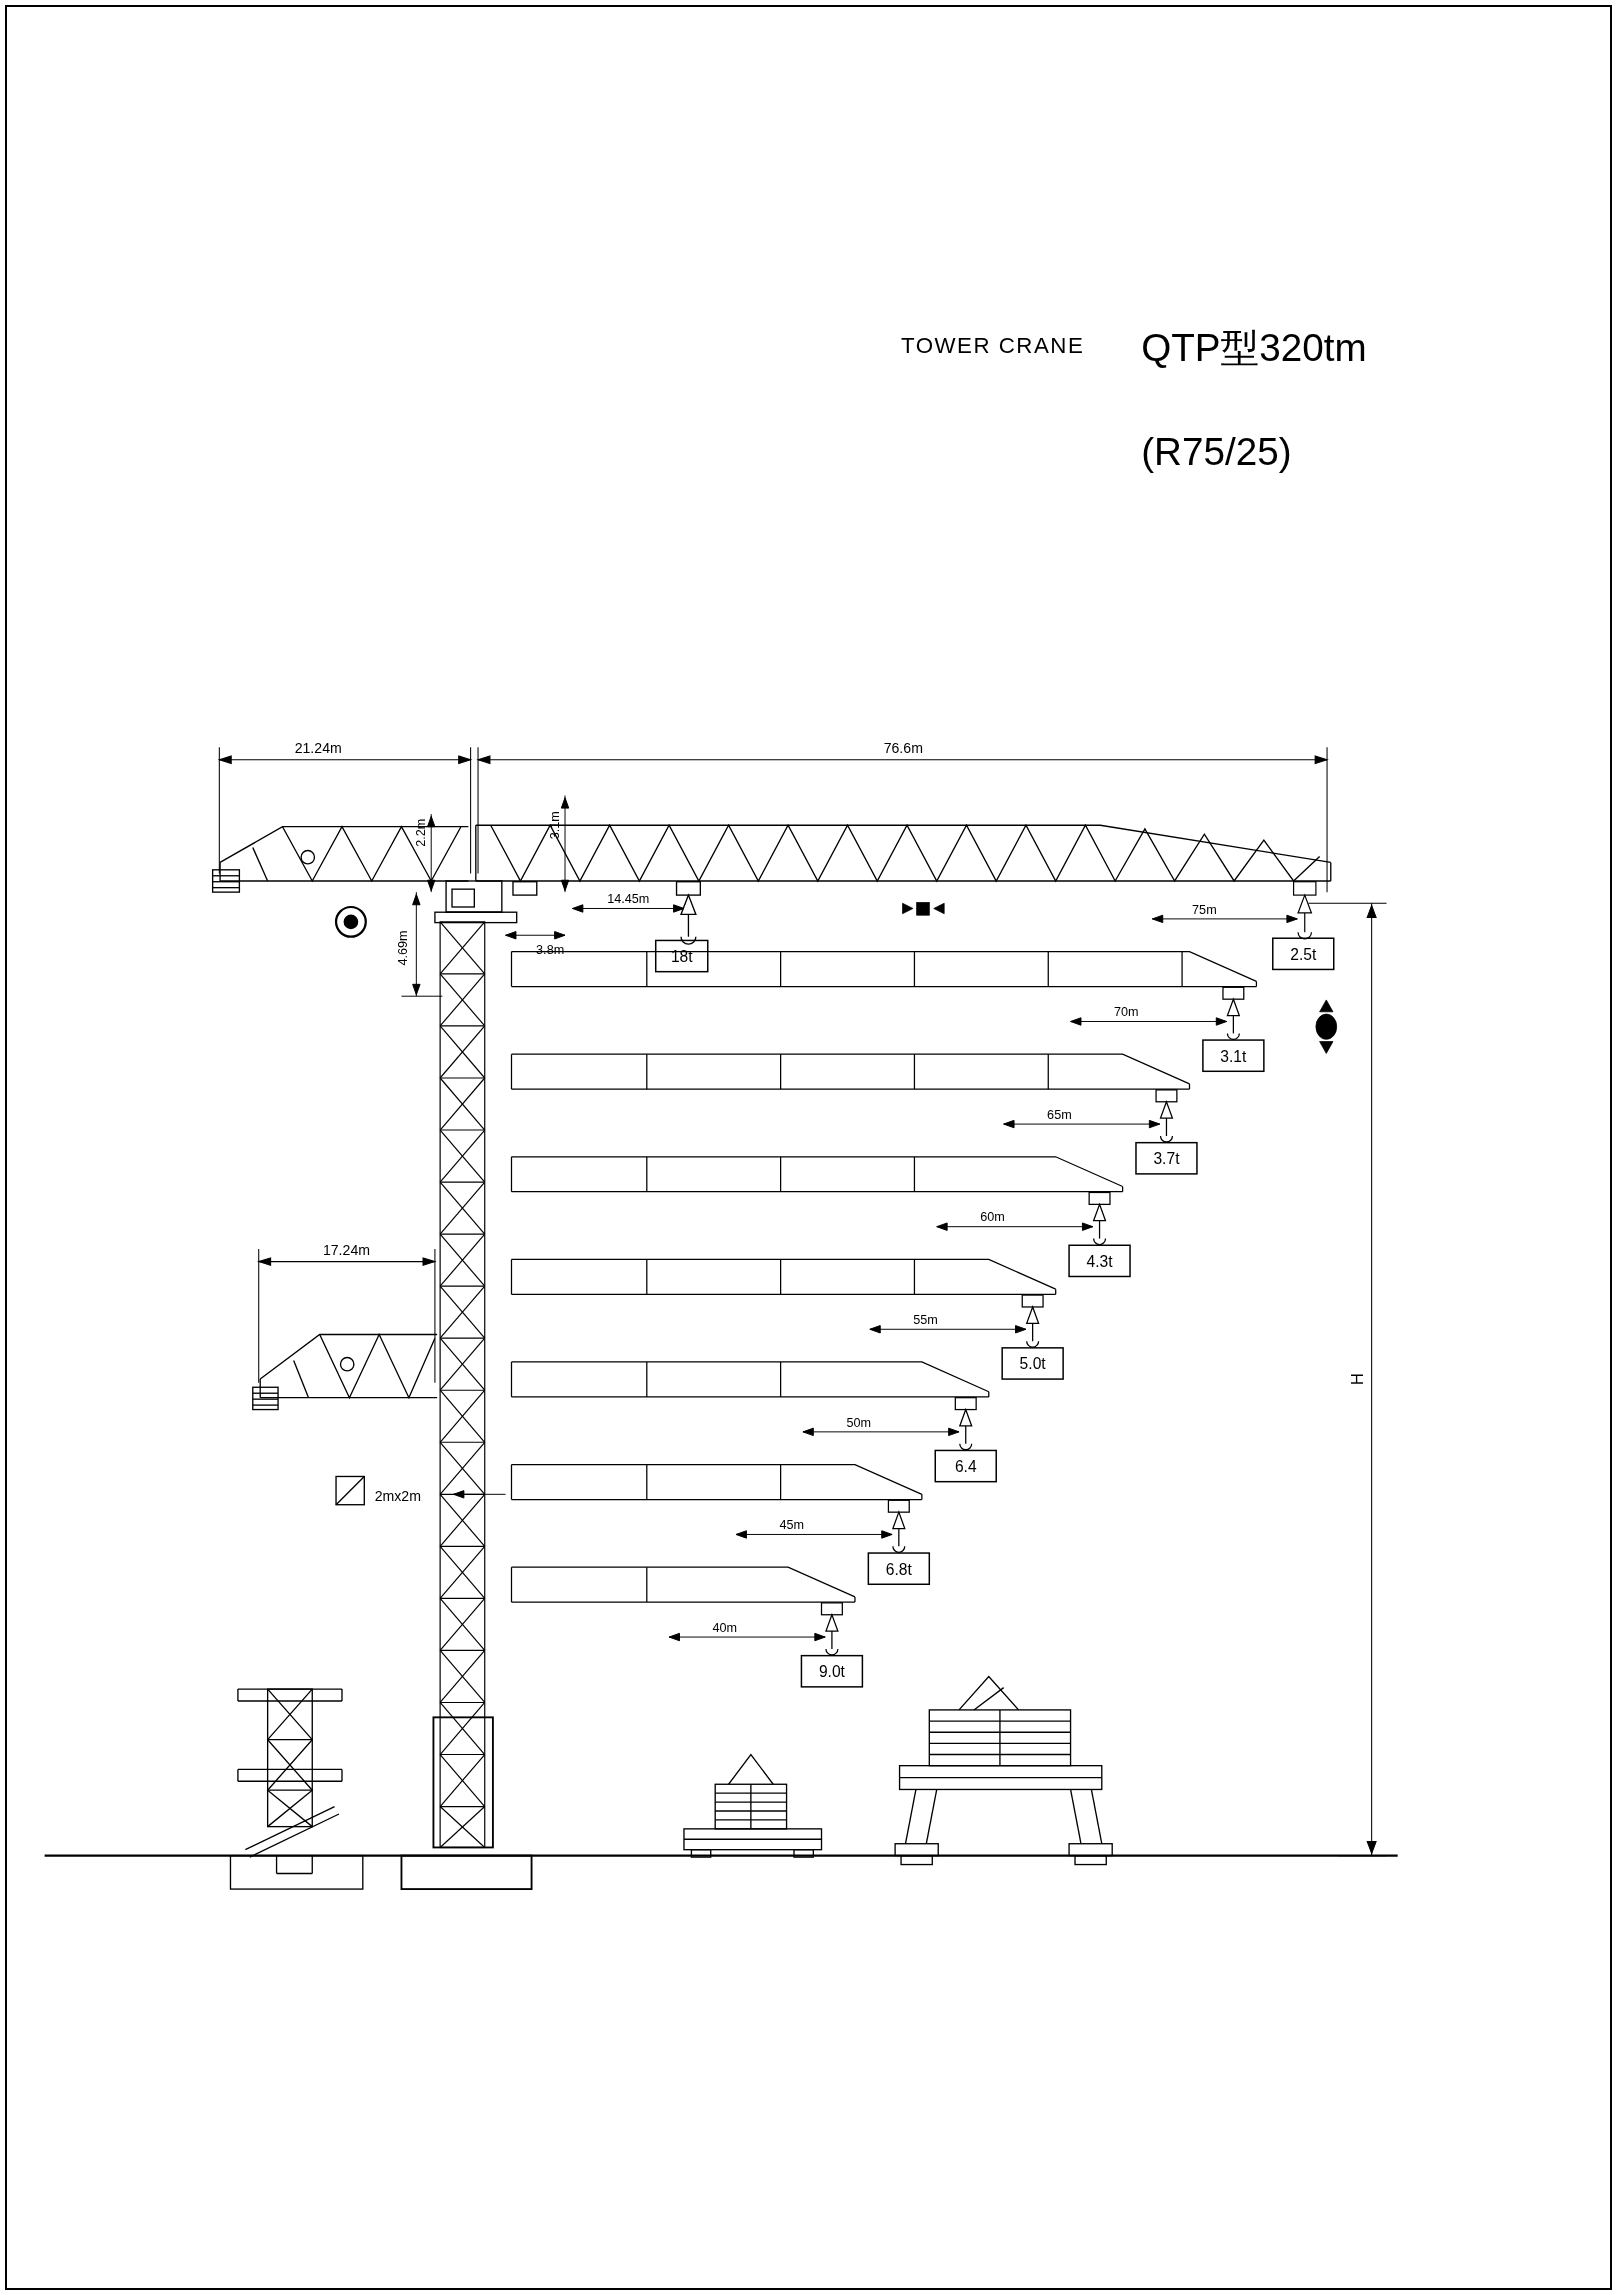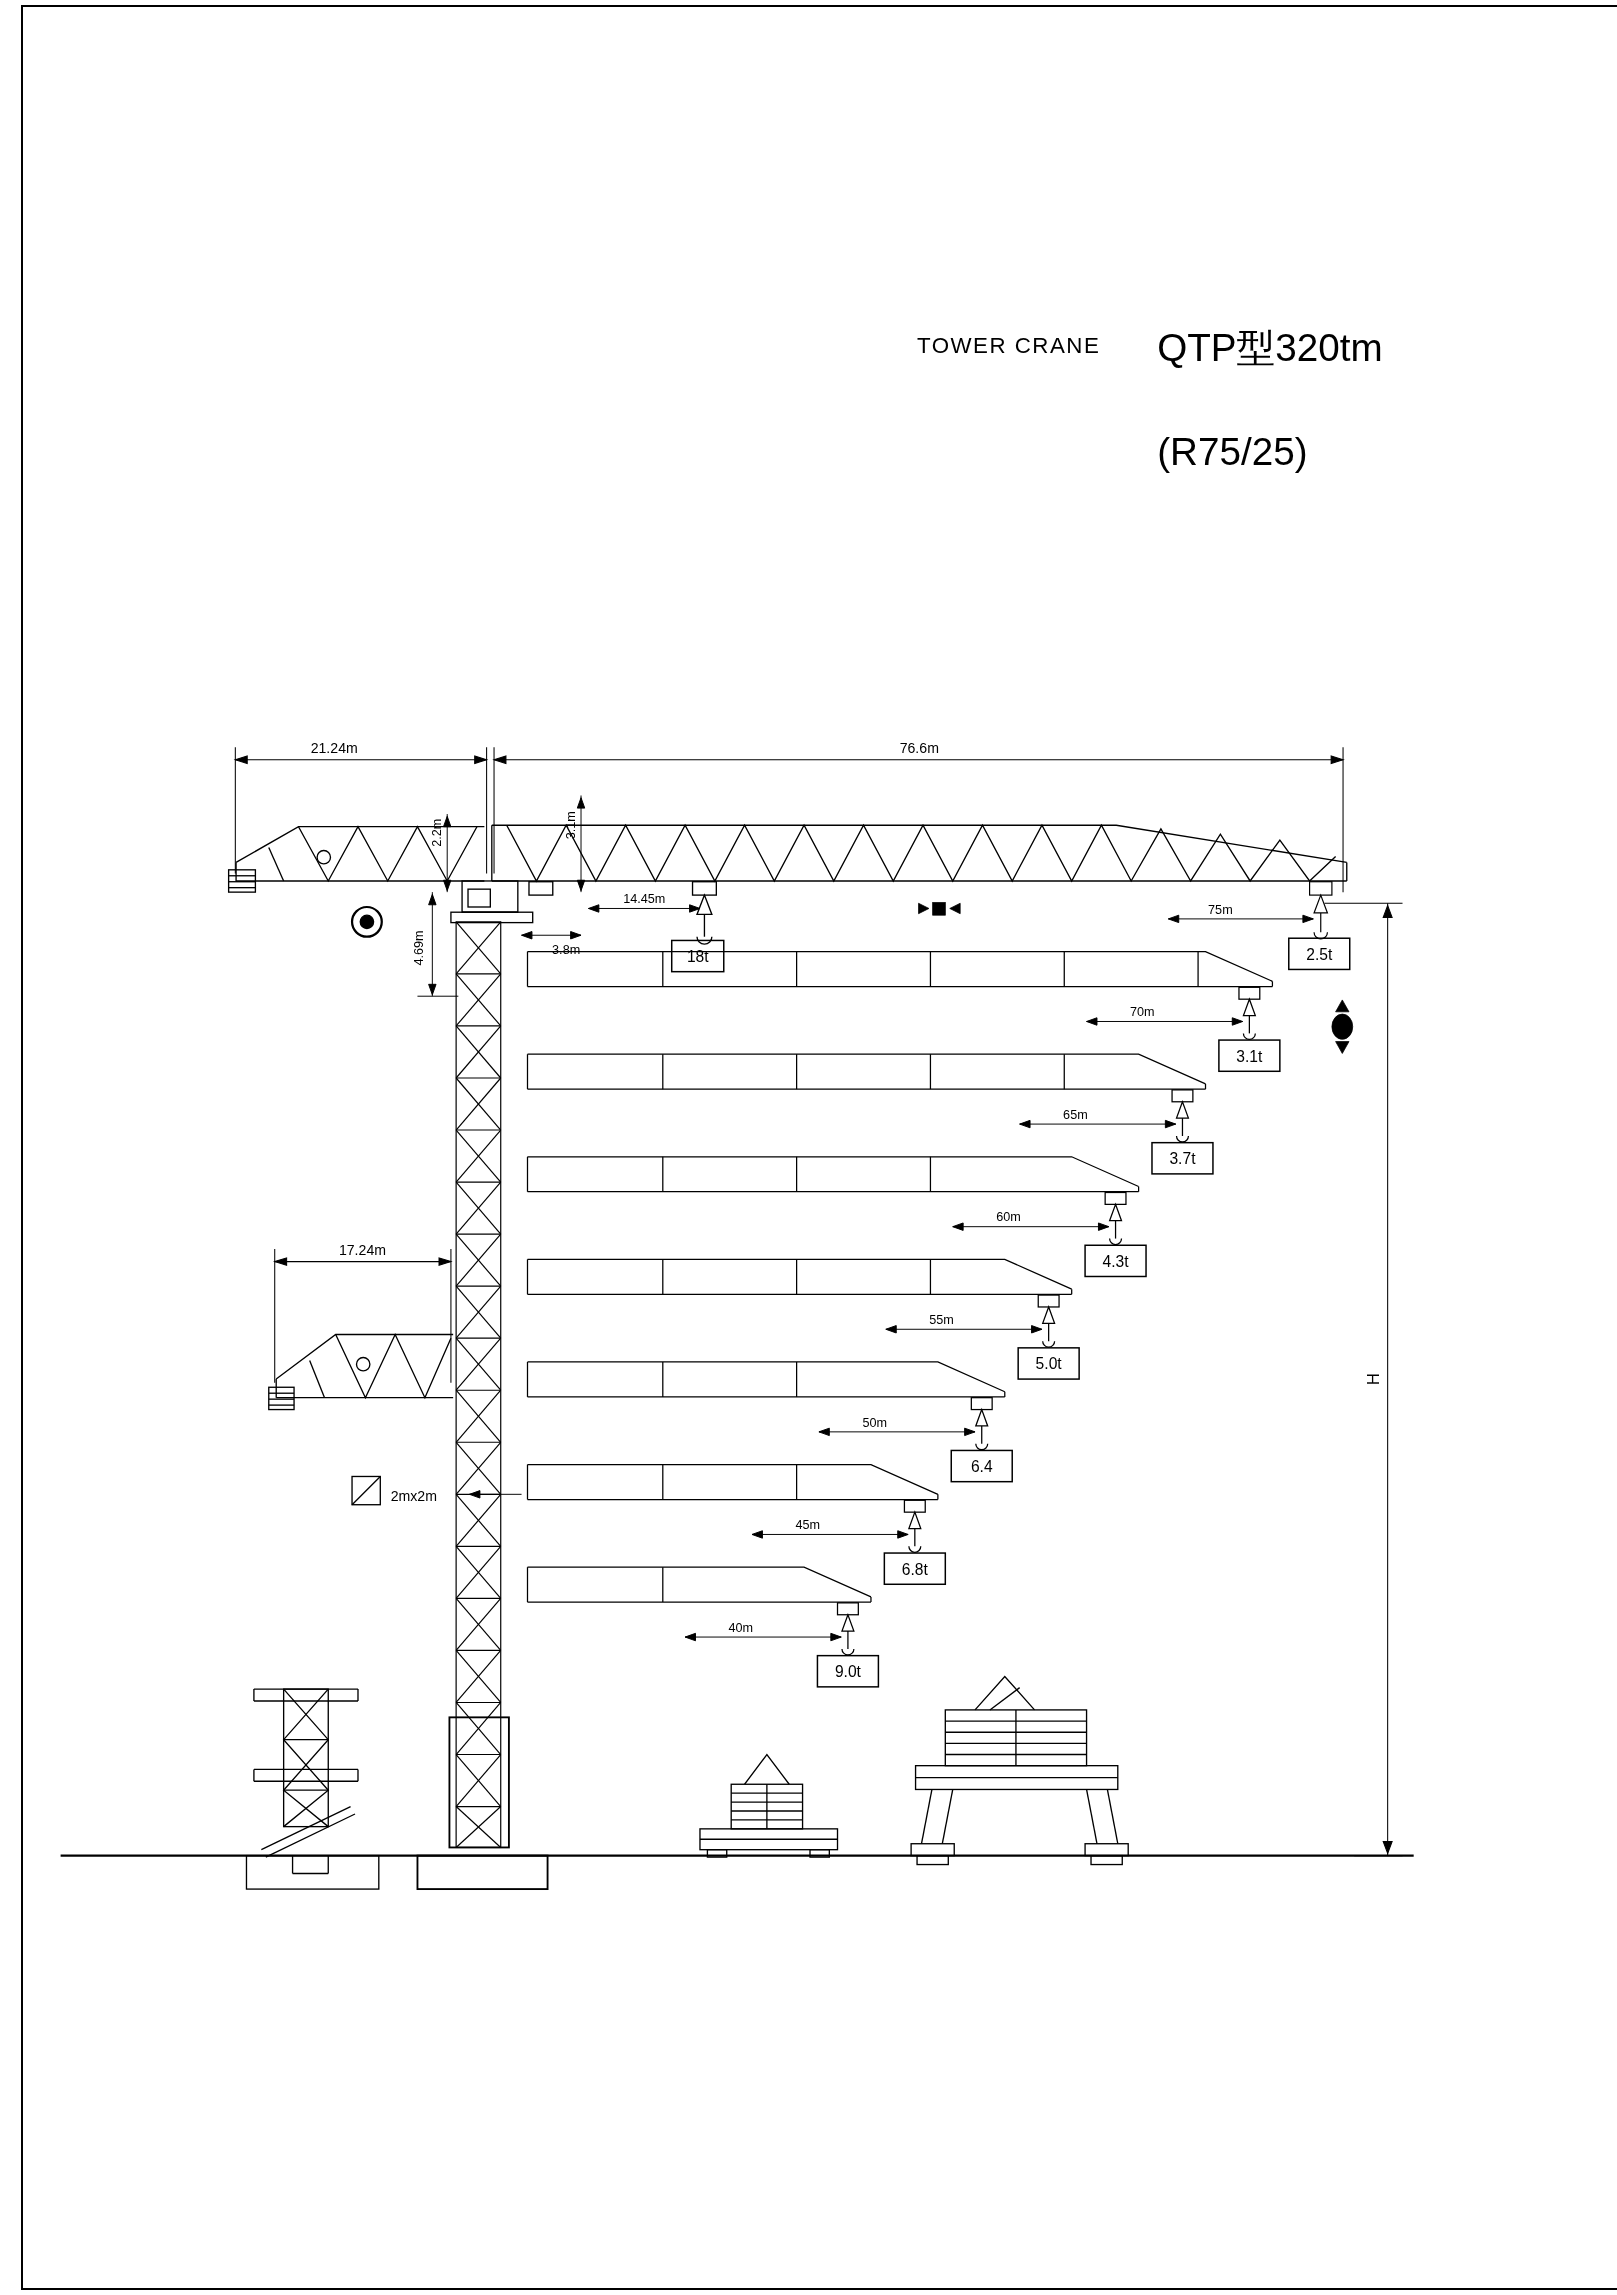--- a/index.html
+++ b/index.html
@@ -10,21 +10,21 @@
   body {
     width: 1617px;
     height: 2295px;
     position: relative;
     font-family: "Liberation Sans", sans-serif;
     color: #000000;
     overflow: hidden;
   }
   #sheet {
     position: absolute;
-    left: 16px; top: 0;
+    left: 0; top: 0;
     width: 1381px;
     height: 2295px;
     background: #ffffff;
   }
   .border-frame {
     position: absolute;
     left: 4.5px; top: 4.5px;
     width: 1607px;
     height: 2285px;
     border: 2.2px solid #000;

